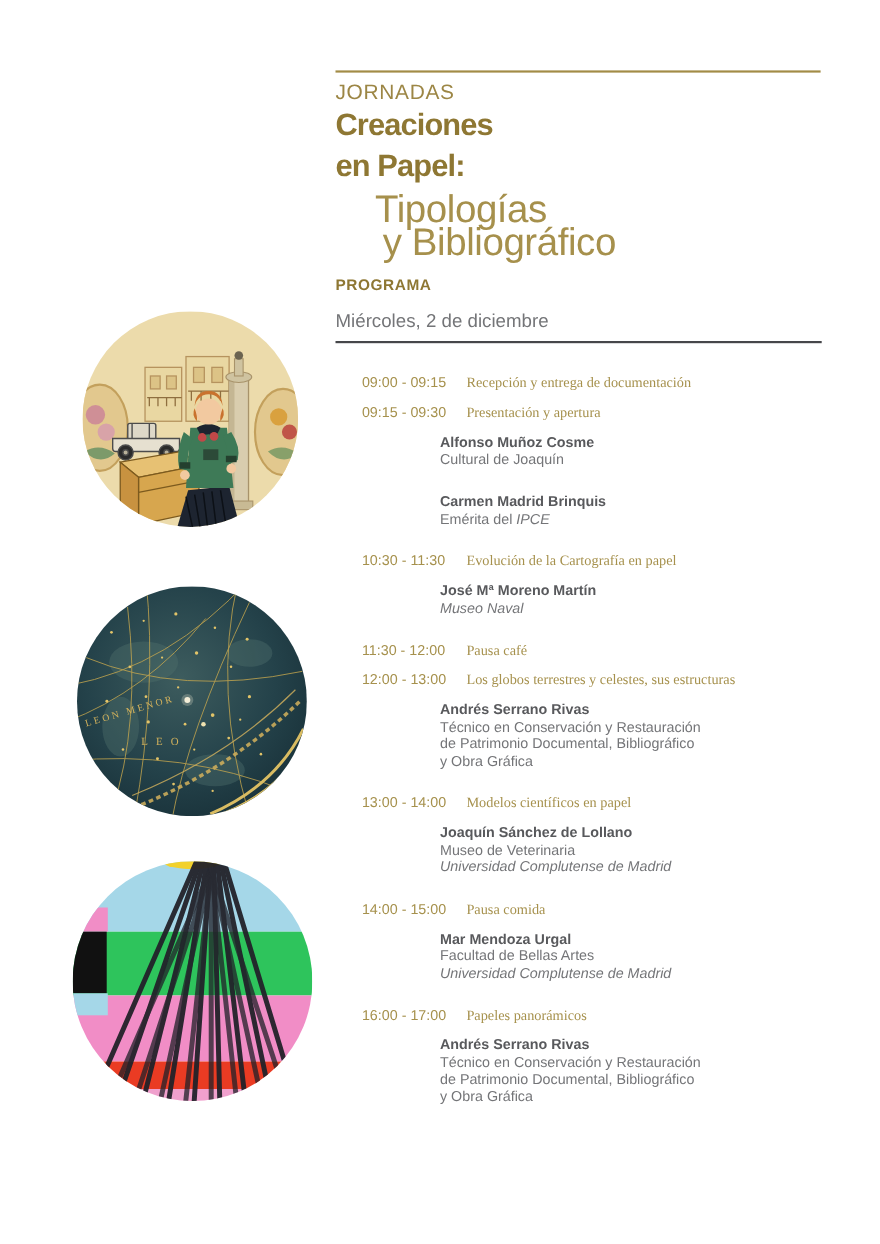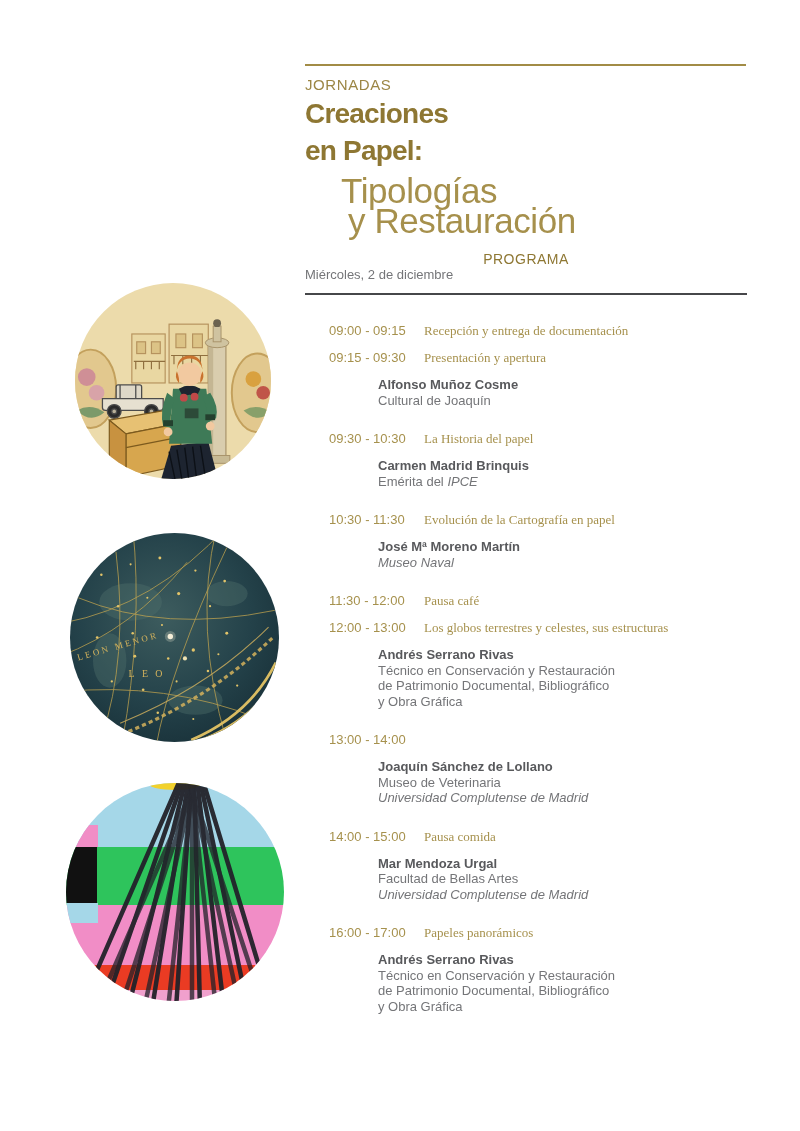--- a/index.html
+++ b/index.html
@@ -13,34 +13,34 @@
     --rule-dark:#46474a;
   }
   *{box-sizing:border-box;}
   html,body{margin:0;padding:0;background:#ffffff;}
   body{font-family:"Liberation Sans","DejaVu Sans",sans-serif;}
   .page{position:relative;width:800px;height:1131px;margin:0 auto;background:#ffffff;overflow:hidden;}
 
   
   .masthead{position:absolute;left:305px;top:64px;width:441px;}
   .rule-top{height:2px;background:var(--rule-gold);}
-  .kicker{margin-top:12px;font-size:15px;line-height:14px;letter-spacing:.6px;color:var(--kicker-gold);}
+  .kicker{margin-top:12px;font-size:19px;line-height:14px;letter-spacing:.6px;color:var(--kicker-gold);}
   .title{margin-top:3px;font-size:28px;line-height:37px;font-weight:700;letter-spacing:-.8px;color:var(--gold-dark);}
   .subtitle{margin-top:7px;margin-left:36px;font-size:35px;line-height:30px;letter-spacing:-.4px;color:#a6904c;}
   .subtitle .sub2{margin-left:7px;}
 
   
   .program{position:absolute;left:305px;top:251px;width:442px;}
-  .program h2{margin:0;font-size:14px;line-height:16px;font-weight:400;letter-spacing:.5px;color:var(--gold-dark);text-align:center;}
-  .date{font-size:13px;line-height:16px;color:var(--text-gray);padding-bottom:10px;border-bottom:2px solid var(--rule-dark);}
+  .program h2{margin:0;font-size:14px;line-height:16px;font-weight:700;letter-spacing:.5px;color:var(--gold-dark);}
+  .date{margin-top:17px;font-size:17px;line-height:16px;color:var(--text-gray);padding-bottom:10px;border-bottom:2px solid var(--rule-dark);}
   #session-list{margin-top:28px;}
   .slot{display:flex;font-size:13px;line-height:16px;color:var(--gold);margin-bottom:11px;margin-left:24px;}
   .slot .time{flex:0 0 95px;}
   .slot .stitle{flex:1;font-family:Liberation Serif, serif;}
-  .speakers{margin:11px 0 23px 73px;font-size:13px;line-height:15.5px;color:var(--text-gray);}
+  .speakers{margin:11px 0 23px 95px;font-size:13px;line-height:15.5px;color:var(--text-gray);}
   .sp-name{font-weight:700;color:var(--name-gray);}
   .sp-line em{font-style:italic;text-align:right;}
 
   
   .fig{position:absolute;border-radius:50%;overflow:hidden;}
   .fig svg{display:block;width:100%;height:100%;}
   #fig-label{left:75px;top:283px;width:196px;height:196px;}
   #fig-globe{left:70px;top:533px;width:209px;height:209px;}
   #fig-print{left:66px;top:783px;width:218px;height:218px;}
 </style>
@@ -51,21 +51,21 @@
 
   <header class="masthead">
     <div class="rule-top"></div>
     <div class="kicker">JORNADAS</div>
     <div class="title">
       <div>Creaciones</div>
       <div>en Papel:</div>
     </div>
     <div class="subtitle">
       <div class="sub1">Tipologías</div>
-      <div class="sub2">y Restauración</div>
+      <div class="sub2">y Bibliográfico</div>
     </div>
   </header>
 
   <div class="fig" id="fig-label">
     <svg viewBox="0 0 200 200" aria-hidden="true">
       <rect x="0" y="0" width="200" height="200" fill="#ecdbab"></rect>
 
       <g stroke="#b6935e" stroke-width="1.2" fill="#e9d7a2">
         <rect x="58" y="52" width="34" height="50"></rect>
         <rect x="96" y="42" width="40" height="60"></rect>
@@ -251,24 +251,20 @@
 
     <div class="slot">
       <span class="time">09:15 - 09:30</span>
       <span class="stitle">Presentación y apertura</span>
     </div>
     <div class="speakers">
           <div class="sp-name">Alfonso Muñoz Cosme</div>
           <div class="sp-line"><span>Cultural de Joaquín</span></div>
         </div>
 
-    <div class="slot">
-      <span class="time">09:30 - 10:30</span>
-      <span class="stitle">La Historia del papel</span>
-    </div>
     <div class="speakers">
           <div class="sp-name">Carmen Madrid Brinquis</div>
           <div class="sp-line"><span>Emérita del </span><em>IPCE</em></div>
         </div>
 
     <div class="slot">
       <span class="time">10:30 - 11:30</span>
       <span class="stitle">Evolución de la Cartografía en papel</span>
     </div>
     <div class="speakers">
@@ -287,20 +283,21 @@
     </div>
     <div class="speakers">
           <div class="sp-name">Andrés Serrano Rivas</div>
           <div class="sp-line"><span>Técnico en Conservación y Restauración</span></div>
           <div class="sp-line"><span>de Patrimonio Documental, Bibliográfico</span></div>
           <div class="sp-line"><span>y Obra Gráfica</span></div>
         </div>
 
     <div class="slot">
       <span class="time">13:00 - 14:00</span>
+      <span class="stitle">Modelos científicos en papel</span>
     </div>
     <div class="speakers">
           <div class="sp-name">Joaquín Sánchez de Lollano</div>
           <div class="sp-line"><span>Museo de Veterinaria</span></div>
           <div class="sp-line"><em>Universidad Complutense de Madrid</em></div>
         </div>
 
     <div class="slot">
       <span class="time">14:00 - 15:00</span>
       <span class="stitle">Pausa comida</span>

